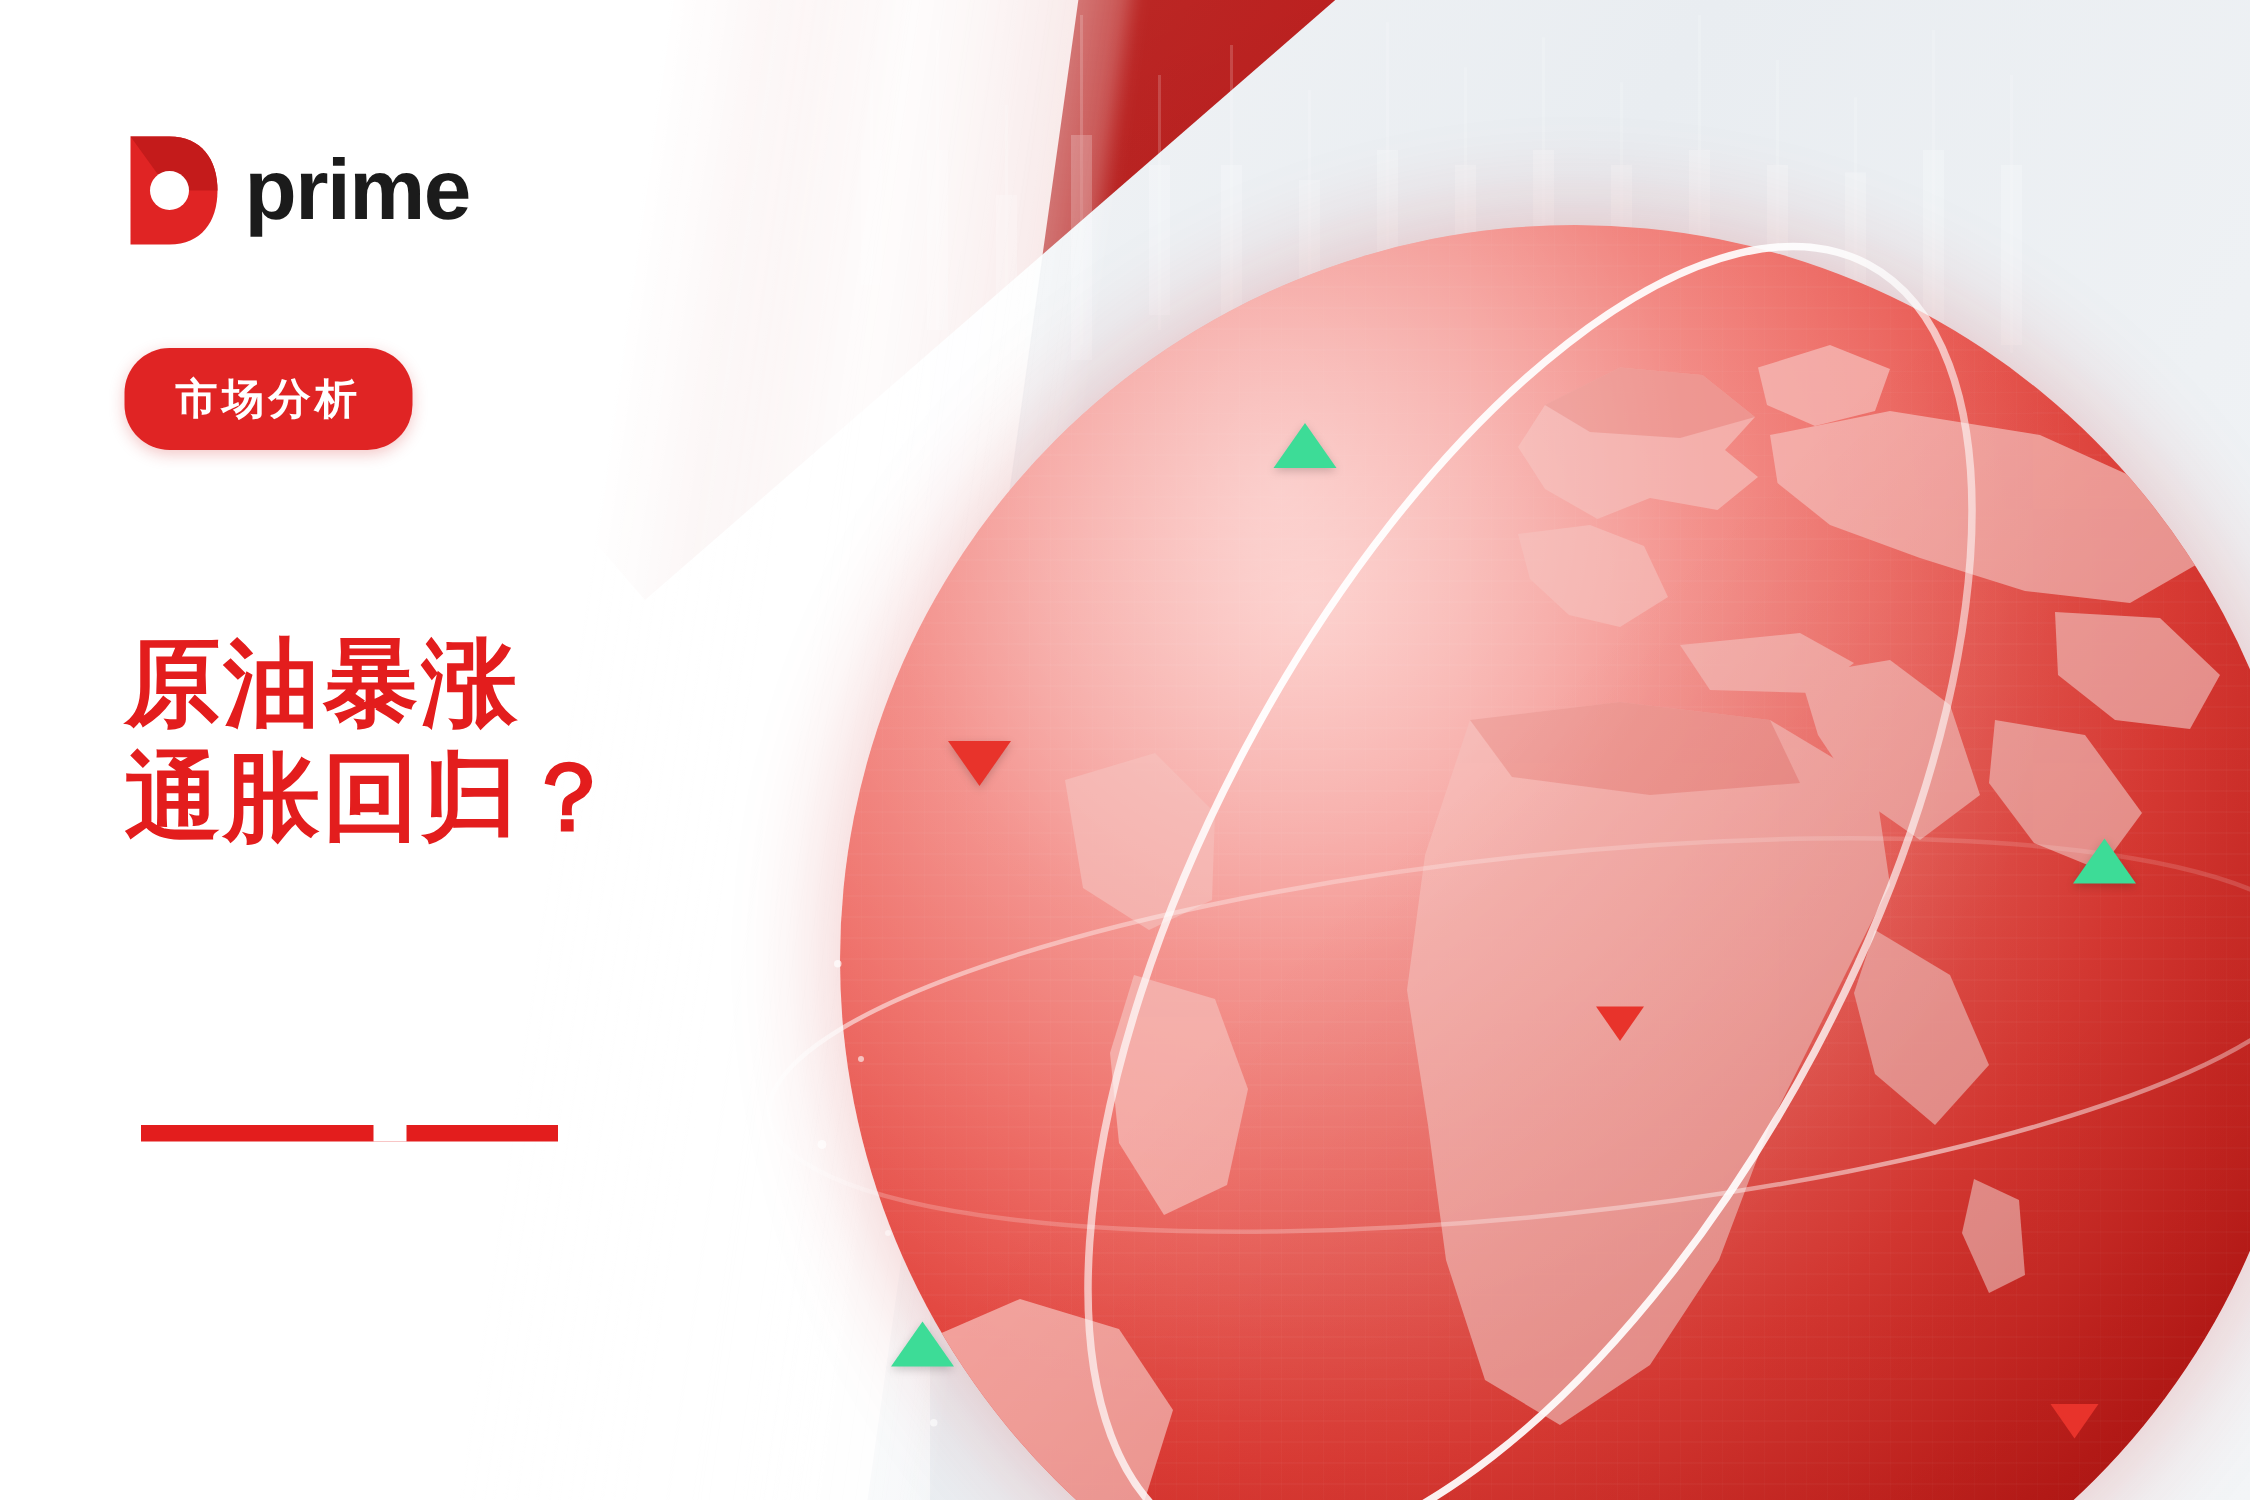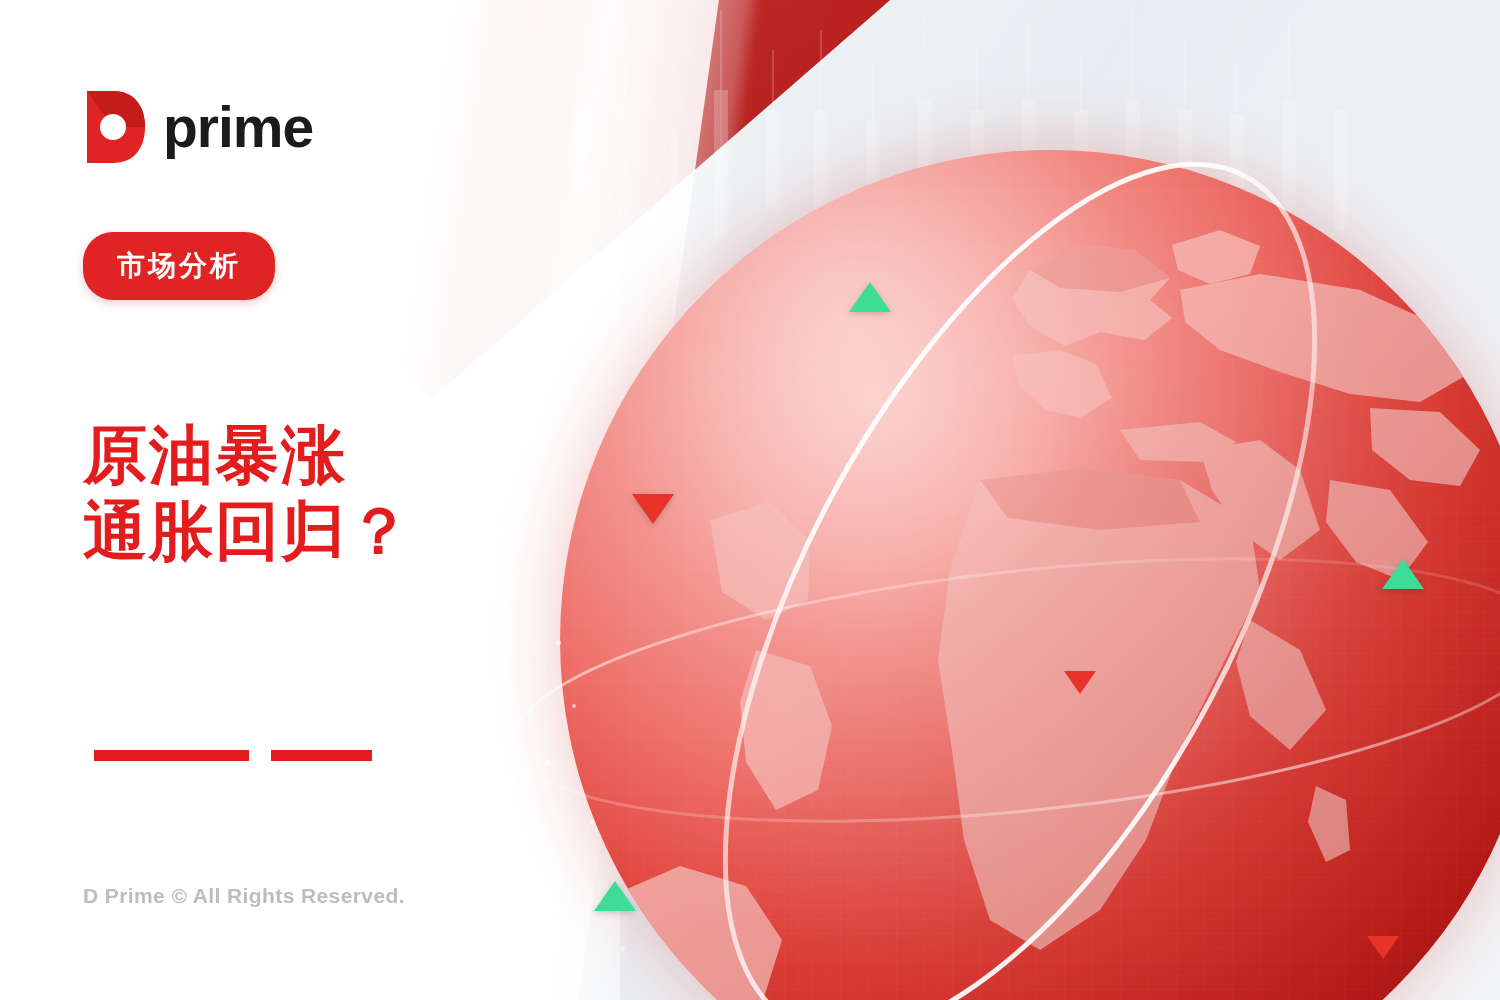--- a/index.html
+++ b/index.html
@@ -383,16 +383,15 @@
 
     <div class="pill">市场分析</div>
 
     <div class="headline">原油暴涨
 通胀回归？</div>
 
 
     <div class="underline"></div>
     <div class="underline-gap"></div>
 
-    <div class="copyright">D Prime © All Rights Reserved.</div>
   </div>
 
 </div>
 
 </body></html>

